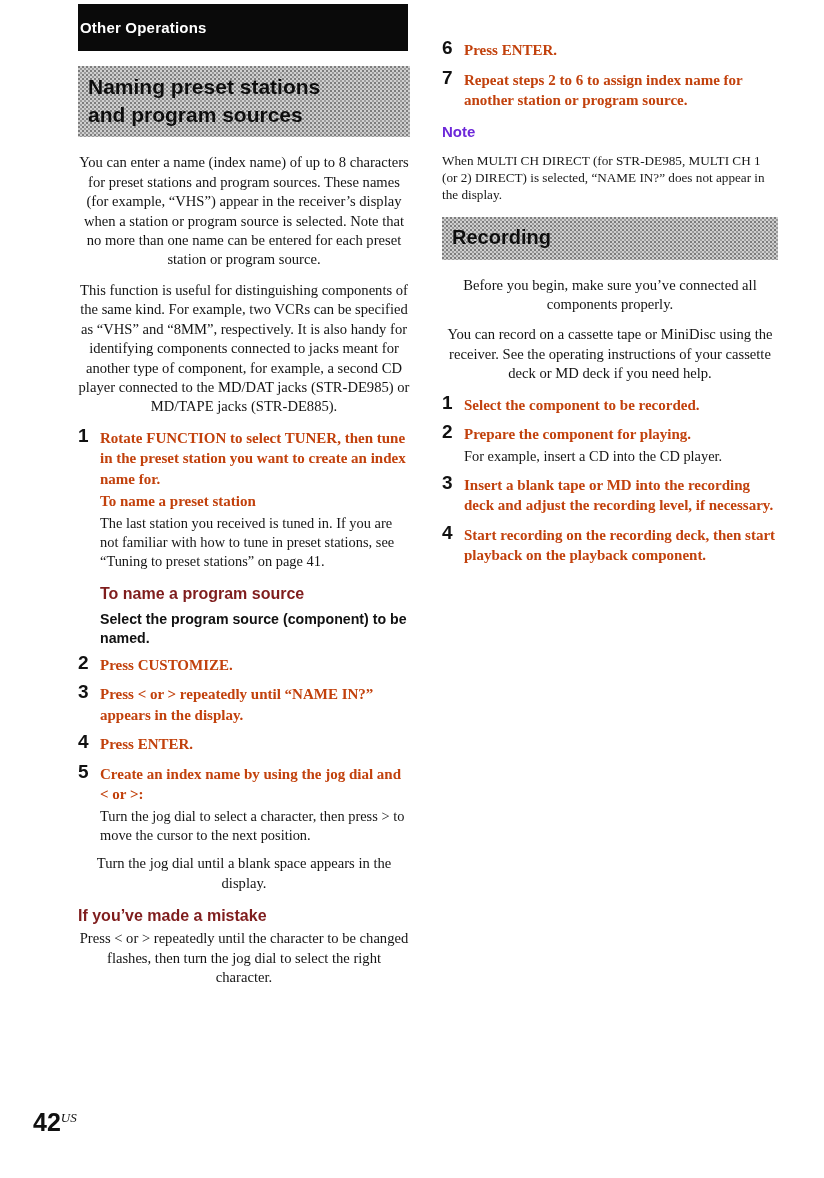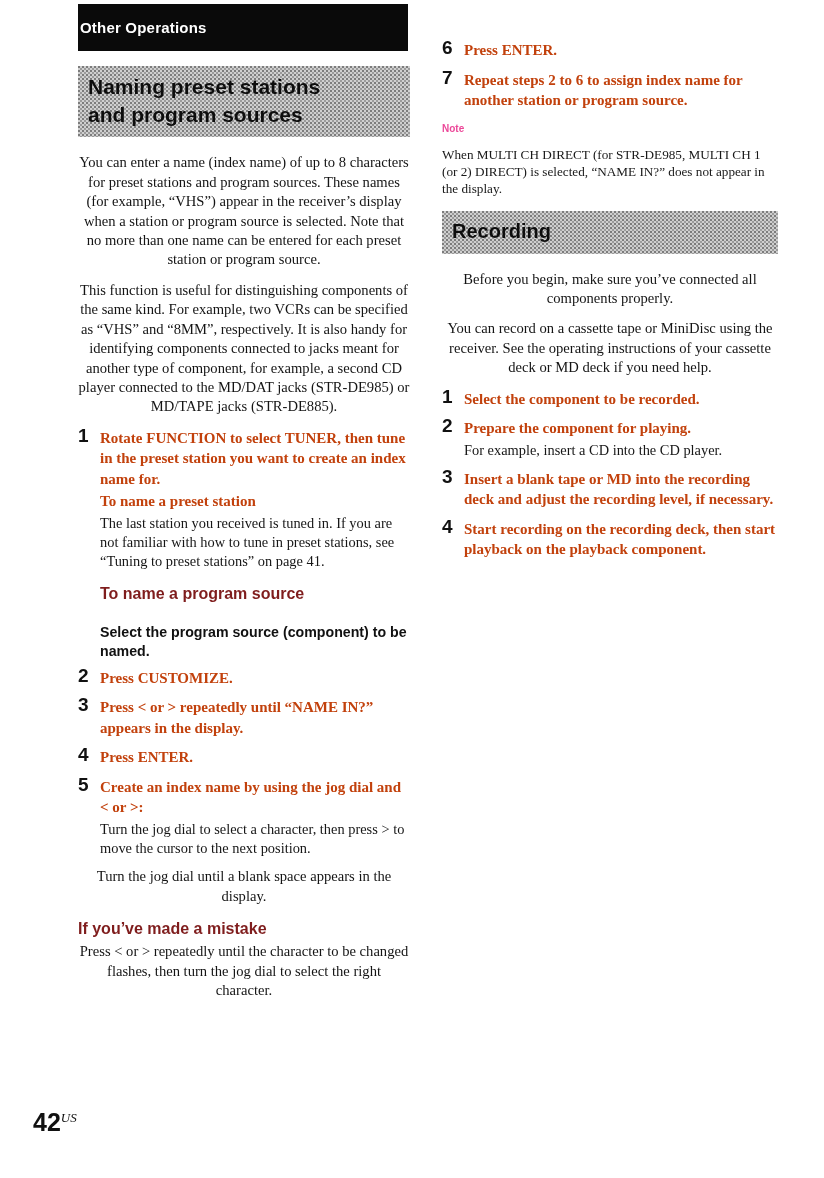--- a/index.html
+++ b/index.html
@@ -126,32 +126,32 @@
     line-height: 1.4;
     margin: 12px 0 2px 0;
     color: #7f1d1d;
   }
   .subhead.indented { margin-left: 22px; }
   .bold-line {
     font-family: "Liberation Sans", sans-serif;
     font-weight: bold;
     font-size: 14.2px;
     line-height: 1.37;
-    margin: 17px 0 6px 0;
+    margin: 4px 0 6px 0;
     color: #111;
   }
   .bold-line.indented { margin-left: 22px; }
 
   
   .note-label {
     font-family: "Liberation Sans", sans-serif;
     font-weight: bold;
-    font-size: 10px;
+    font-size: 15px;
     margin: 12px 0 3px 0;
-    color: #ec4899;
+    color: #6d28d9;
   }
   .note-text {
     font-family: "Liberation Serif", serif;
     font-size: 13.2px;
     line-height: 1.3;
     margin: 12px 0 14px 0;
     color: #181818;
   }
 
   

